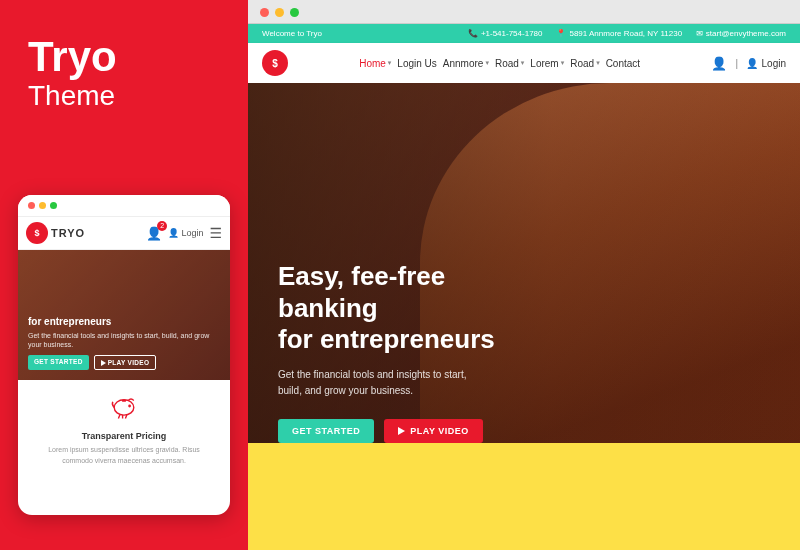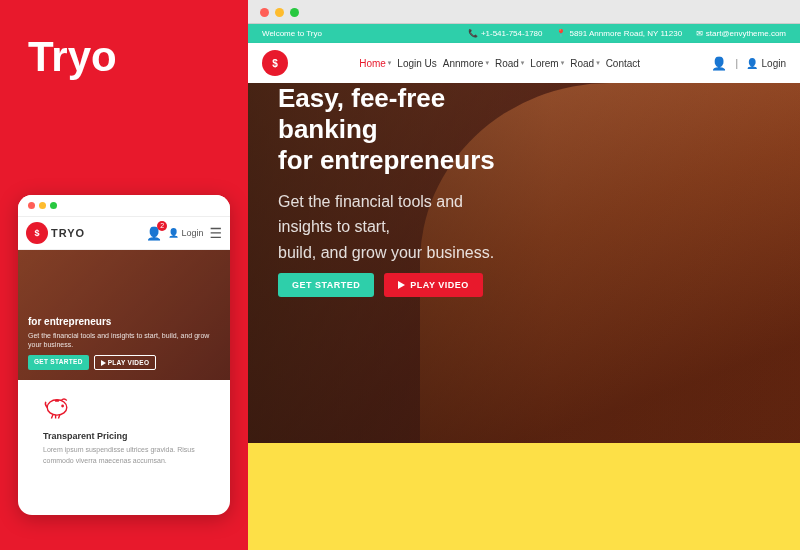--- a/index.html
+++ b/index.html
@@ -163,21 +163,21 @@
     }
     .play-triangle {
       width: 0; height: 0;
       border-top: 3px solid transparent;
       border-bottom: 3px solid transparent;
       border-left: 5px solid #fff;
     }
 
     .mobile-feature {
       padding: 12px 25px 8px;
-      text-align: left;
+      text-align: center;
       background: #fff;
     }
     .mobile-pig-icon {
       font-size: 24px;
       color: #e8192c;
       margin-bottom: 5px;
     }
     .mobile-feature-title {
       font-size: 9px;
       font-weight: 700;
@@ -269,41 +269,41 @@
       display: flex; align-items: center; gap: 3px;
     }
 
     
     .site-hero {
       position: relative;
       height: 360px;
       background: linear-gradient(rgba(0,0,0,0.3), rgba(0,0,0,0.3)),
                   linear-gradient(135deg, #b85c38 0%, #7a3020 50%, #5a2010 100%);
       overflow: hidden;
-      display: flex; align-items: flex-start;
+      display: flex; align-items: flex-end;
     }
 
     .hero-content {
       position: relative;
       z-index: 2;
       padding: 0 30px;
       max-width: 280px;
     }
     .hero-title {
       font-size: 26px;
       font-weight: 900;
       color: #fff;
       line-height: 1.2;
       margin-bottom: 12px;
     }
     .hero-subtitle {
-      font-size: 16px;
+      font-size: 10px;
       color: rgba(255,255,255,0.85);
       line-height: 1.6;
-      margin-bottom: 8px;
+      margin-bottom: 20px;
     }
     .hero-btns {
       display: flex; gap: 10px; align-items: center;
     }
     .hero-btn-green {
       background: #2ecfaa;
       color: #fff;
       font-size: 9px;
       font-weight: 700;
       padding: 7px 14px;
@@ -327,20 +327,21 @@
       border-top: 4px solid transparent;
       border-bottom: 4px solid transparent;
       border-left: 7px solid #fff;
     }
   </style>
 </head>
 <body>
 
 <div class="left-panel">
   <div class="brand-title">Tryo</div>
+  <div class="brand-subtitle">Theme</div>
 
   <div class="mobile-mockup">
 
     <div class="mobile-dots">
       <div class="mobile-dot dot-red"></div>
       <div class="mobile-dot dot-yellow"></div>
       <div class="mobile-dot dot-green"></div>
     </div>
 
     <div class="mobile-topbar">

